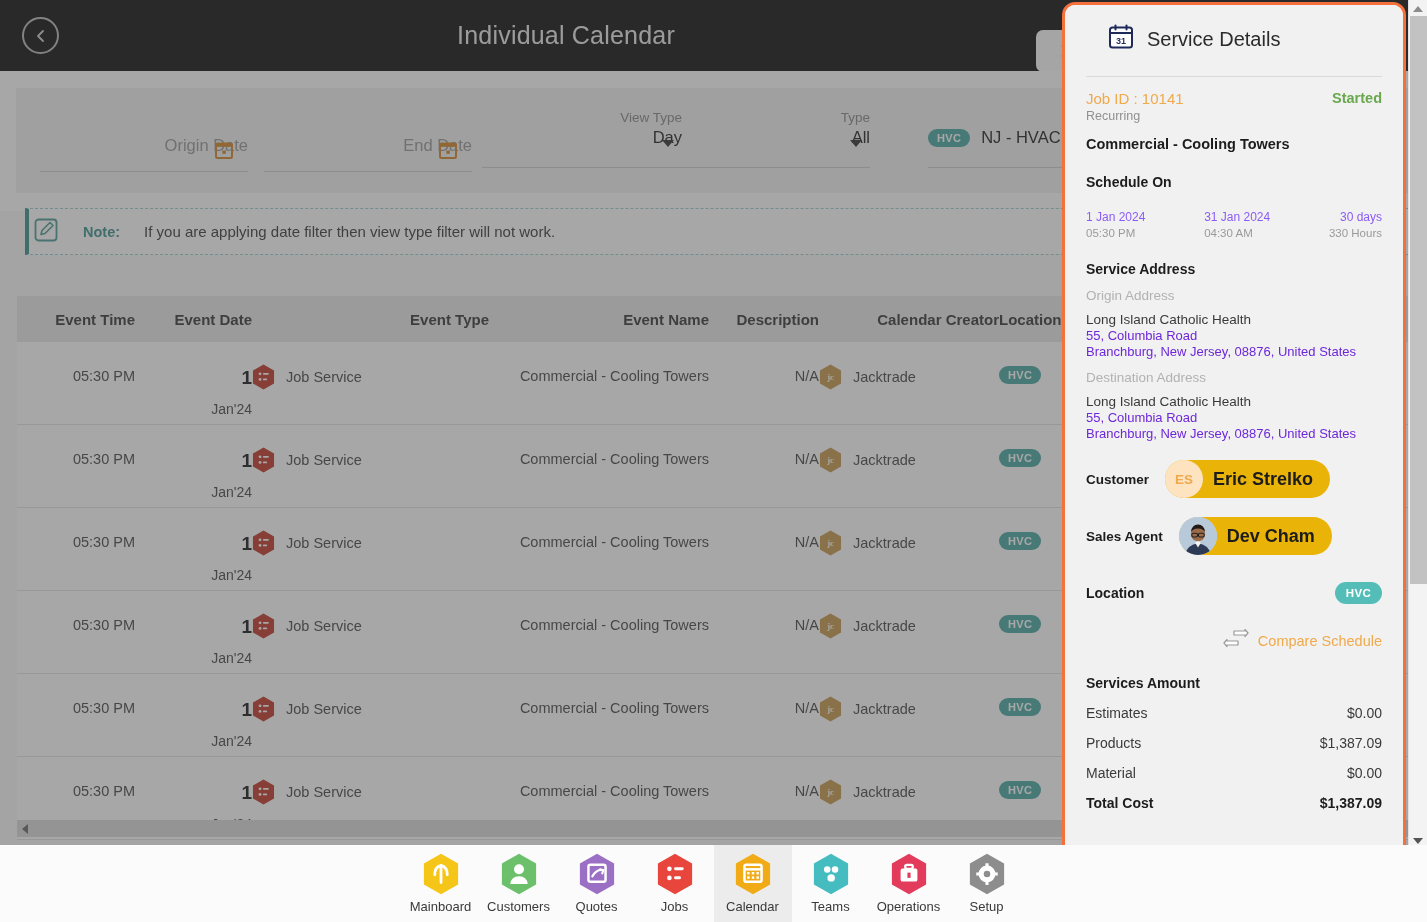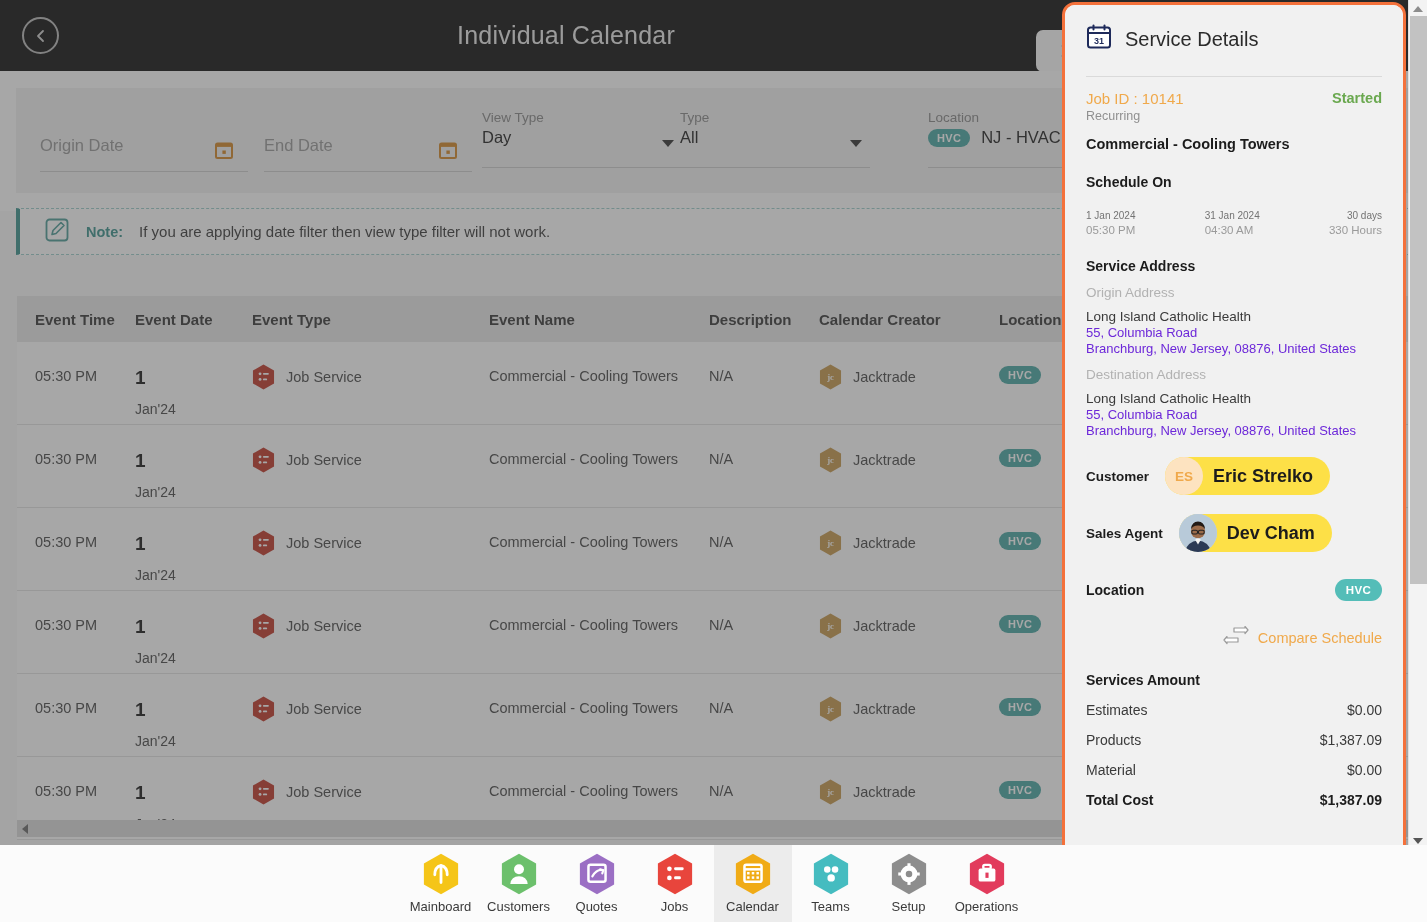--- a/index.html
+++ b/index.html
@@ -5,21 +5,21 @@
   * { box-sizing: border-box; margin: 0; padding: 0; }
   html, body {
     width: 1427px; height: 922px;
     font-family: "Liberation Sans", sans-serif;
     background: #ffffff;
     overflow: hidden;
   }
   #root { position: relative; width: 1427px; height: 922px; background:#fafafa; }
 
   
-  .app-layer { position:absolute; left:0; top:0; width:1427px; height:922px; }
+  .app-layer { position:absolute; left:0; top:0; width:1427px; height:922px;text-align:right; }
 
   .topbar {
     position:absolute; left:0; top:0; width:1427px; height:71px;
     background:#111111;
     display:flex; align-items:center;
   }
   .back-btn {
     position:absolute; left:22px; top:17px; width:37px; height:37px;
     border-radius:50%; border:2px solid #b9b9b9;
     display:flex; align-items:center; justify-content:center;
@@ -59,23 +59,23 @@
     border-top:7px solid #333;
   }
   .hvc-chip {
     display:inline-flex; align-items:center; justify-content:center;
     background:#4aa8a4; color:#fff; border-radius:11px;
     font-size:11px; font-weight:600; padding:3px 9px; letter-spacing:.3px;
   }
 
   
   .note-bar {
-    position:absolute; left:16px; top:208px; width:1394px; height:47px;
+    position:absolute; left:25px; top:208px; width:1394px; height:47px;
     border:1px dashed #9ecfcc; border-left:4px solid #3e938e; background:#ffffff;
-    display:flex; align-items:center; padding-left:24px; gap:16px;
+    display:flex; align-items:center; padding-left:4px; gap:24px;
   }
   .note-label { color:#3e938e; font-weight:700; font-size:14.5px; }
   .note-text { color:#3c3c3c; font-size:15px; }
 
   
   .tbl { position:absolute; left:17px; top:296px; width:1394px; height:524px; background:#ffffff; }
   .thead {
     height:46px; background:#e8e8e8; display:flex; align-items:center;
   }
   .thead .th { font-size:15px; font-weight:700; color:#3a3a3a; }
@@ -127,45 +127,45 @@
   
   .modal {
     position:absolute; left:1062px; top:2px; width:344px; height:916px;
     border:3px solid #f4713b; border-radius:13px; background:#fbfbfb;
     overflow:hidden;
   }
   .modal-body {
     position:absolute; left:0; top:0; width:338px; height:850px;
     background:#f1f1f1; padding:16px 21px 0 21px; overflow:hidden;
   }
-  .md-head { display:flex; align-items:center; gap:13px; height:36px; }
+  .md-head { display:flex; align-items:center; gap:13px; height:36px;margin-left:22px; }
   .md-title { font-size:20px; color:#2b2b2b; }
   .md-sep { height:1px; background:#dadada; margin-top:19px; }
 
   .jobline { display:flex; justify-content:space-between; align-items:flex-start; margin-top:13px; }
   .jobid { color:#f0a94b; font-size:15px; }
   .recurring { color:#909090; font-size:12.5px; margin-top:2px; }
   .status { color:#6aa84f; font-size:14.5px; font-weight:700; }
 
   .jobname { font-size:14.5px; font-weight:700; color:#1c1c1c; margin-top:13px; }
   .sec-h { font-size:14px; font-weight:700; color:#1c1c1c; margin-top:22px; }
 
   .sched { display:flex; justify-content:space-between; margin-top:20px; }
-  .sched .col .big { font-size:10px; color:#737373; }
+  .sched .col .big { font-size:12px; color:#8b5cf6; }
   .sched .col .sml { font-size:11.5px; color:#9a9a9a; margin-top:3px; }
   .sched .col.r { text-align:right; }
 
   .addr-lbl { font-size:13.5px; color:#b2b2b2; margin-top:11px; }
   .addr-name { font-size:13.5px; color:#3a3a3a; margin-top:9px; }
   .addr-line { font-size:13px; color:#6d28d9; margin-top:1px; line-height:1.2; }
 
   .person-row { display:flex; align-items:center; gap:16px; margin-top:19px; }
   .person-row .p-lbl { font-size:13.5px; font-weight:700; color:#1c1c1c; }
   .pill {
-    display:flex; align-items:center; background:#fde047; border-radius:20px;
+    display:flex; align-items:center; background:#eab308; border-radius:20px;
     height:38px; padding-right:17px;
   }
   .pill .av {
     width:38px; height:38px; border-radius:50%; display:flex;
     align-items:center; justify-content:center; font-size:13.5px;
     font-weight:600; overflow:hidden; flex:none;
   }
   .pill .av.initials { background:#fde3c0; color:#f0a94b; }
   .pill .pname { font-size:18px; font-weight:700; color:#1c1c1c; margin-left:10px; white-space:nowrap; }
 
@@ -714,39 +714,39 @@
             <circle cx="9.6" cy="10.6" r="2.1" fill="#fff"></circle>
             <circle cx="14.6" cy="10.6" r="2.1" fill="#fff"></circle>
             <circle cx="12.1" cy="16" r="2.4" fill="#fff"></circle>
           </svg>
         </span>
         <span class="nlabel">Teams</span>
       </div>
       <div class="navitem">
         <span>
           <svg class="hexbig" viewBox="0 0 24 27">
+            <polygon points="12,0.5 23,6.7 23,20.3 12,26.5 1,20.3 1,6.7" fill="#e23b5c"></polygon>
+            <rect x="6.6" y="10" width="10.8" height="8.4" rx="1.2" fill="#fff"></rect>
+            <rect x="9.6" y="7.6" width="4.8" height="2.6" rx="1" fill="none" stroke="#fff" stroke-width="1.5"></rect>
+            <rect x="11" y="12.6" width="2" height="3.4" fill="#e23b5c"></rect>
+          </svg>
+        </span>
+        <span class="nlabel">Operations</span>
+      </div>
+      <div class="navitem">
+        <span>
+          <svg class="hexbig" viewBox="0 0 24 27">
             <polygon points="12,0.5 23,6.7 23,20.3 12,26.5 1,20.3 1,6.7" fill="#8d8d8d"></polygon>
             <circle cx="12" cy="13.5" r="5.4" fill="#fff"></circle>
             <circle cx="12" cy="13.5" r="2.1" fill="#8d8d8d"></circle>
             <g fill="#fff">
               <rect x="11" y="6.6" width="2" height="3"></rect>
               <rect x="11" y="17.5" width="2" height="3"></rect>
               <rect x="5.1" y="12.5" width="3" height="2"></rect>
               <rect x="15.9" y="12.5" width="3" height="2"></rect>
             </g>
           </svg>
         </span>
         <span class="nlabel">Setup</span>
       </div>
-      <div class="navitem">
-        <span>
-          <svg class="hexbig" viewBox="0 0 24 27">
-            <polygon points="12,0.5 23,6.7 23,20.3 12,26.5 1,20.3 1,6.7" fill="#e23b5c"></polygon>
-            <rect x="6.6" y="10" width="10.8" height="8.4" rx="1.2" fill="#fff"></rect>
-            <rect x="9.6" y="7.6" width="4.8" height="2.6" rx="1" fill="none" stroke="#fff" stroke-width="1.5"></rect>
-            <rect x="11" y="12.6" width="2" height="3.4" fill="#e23b5c"></rect>
-          </svg>
-        </span>
-        <span class="nlabel">Operations</span>
-      </div>
     </div>
 
 </div>
 
 </body></html>

